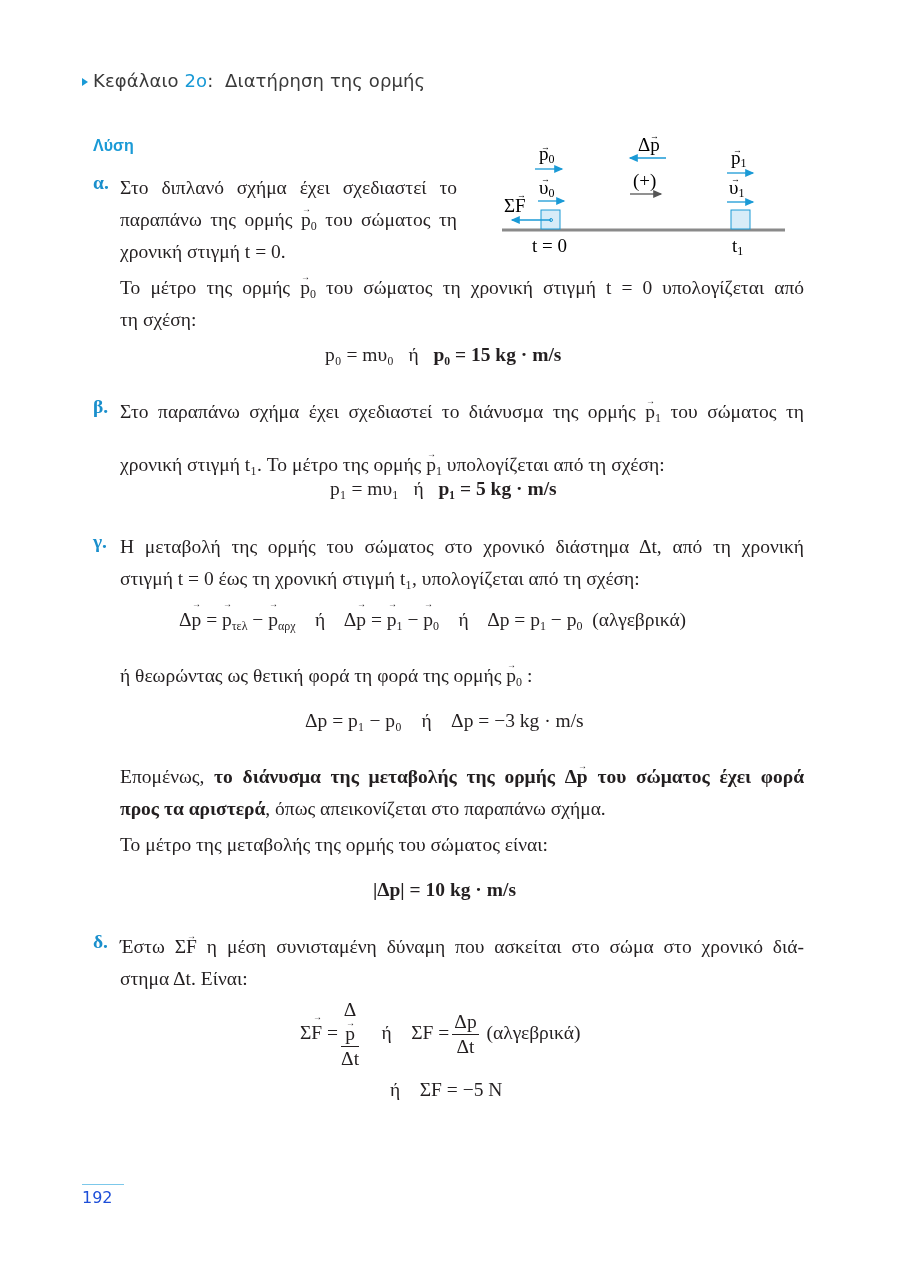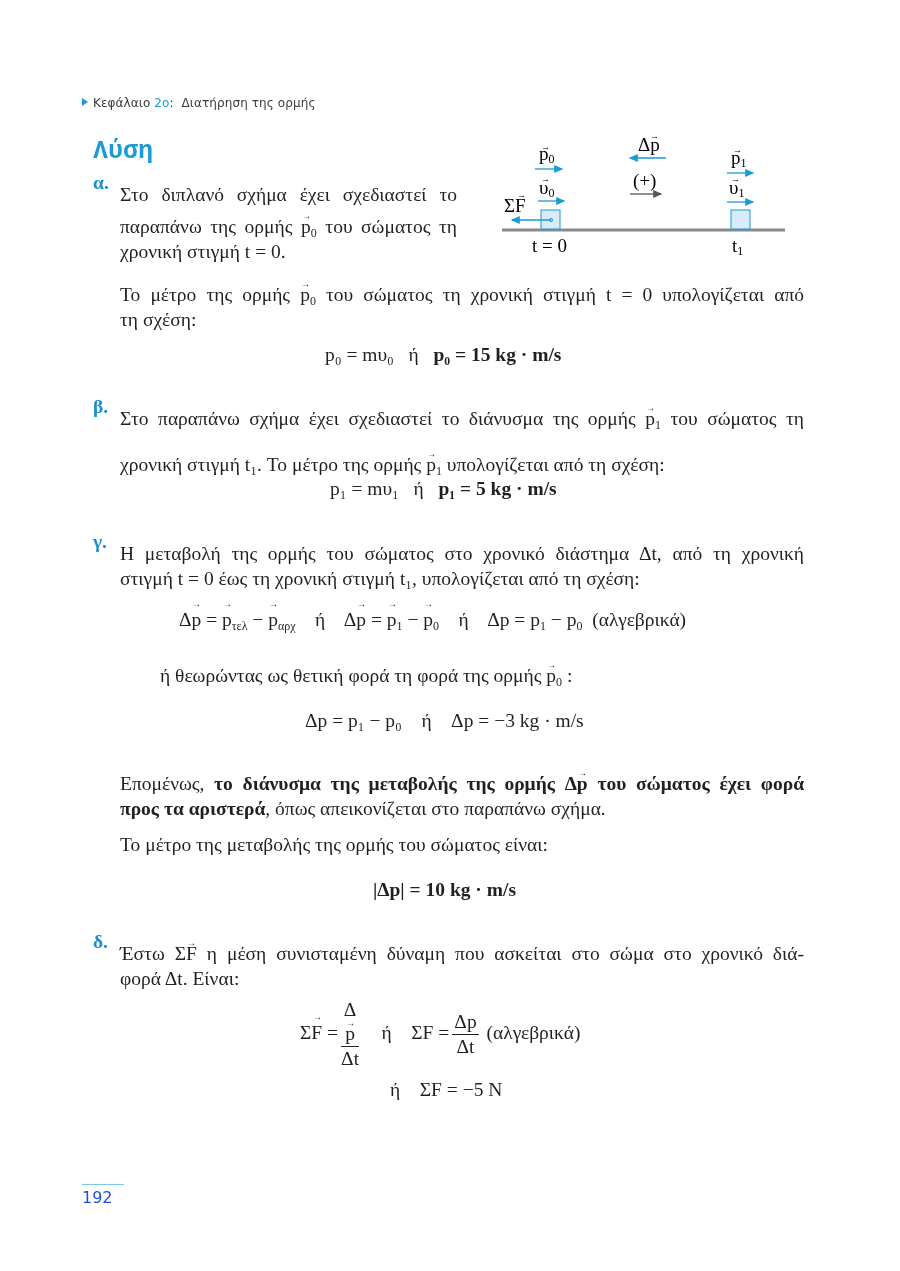--- a/index.html
+++ b/index.html
@@ -1,32 +1,32 @@
 <!DOCTYPE html>
 <html><head>
 <meta charset="utf-8">
 <style>
   html, body { margin:0; padding:0; background:#ffffff; }
   body { width:900px; height:1271px; position:relative; overflow:hidden;
          font-family:"Liberation Serif", serif; color:#231f20; }
   .header { position:absolute; left:82px; top:70px; font-family:"DejaVu Sans", sans-serif;
-            font-size:12px; color:#3a3a3a; letter-spacing:0.1px;margin-top:26px; }
+            font-size:18px; color:#3a3a3a; letter-spacing:0.1px; }
   .header .tri { display:inline-block; width:0; height:0; border-top:4px solid transparent;
                  border-bottom:4px solid transparent; border-left:6px solid #1a9ad6; margin-right:5px; vertical-align:1px; }
   .header .num { color:#1a9ad6; }
-  .solution-title { position:absolute; left:93px; top:137px; font-family:Liberation Mono, monospace;
-                    font-weight:bold; font-size:25px; color:#1a9ad6; }
+  .solution-title { position:absolute; left:93px; top:137px; font-family:Liberation Sans, sans-serif;
+                    font-weight:bold; font-size:16px; color:#1a9ad6; }
   .p { position:absolute; font-size:19.5px; line-height:32px; color:#231f20; }
   .lbl { position:absolute; font-weight:bold; color:#1a8fcc; font-size:19.5px; }
   .eq { position:absolute; font-size:19.5px; white-space:nowrap; }
   .b { font-weight:bold;text-align:center; }
   .vec { position:relative; display:inline-block; }
   .vec::before { content:"→"; position:absolute; left:50%; top:-11px; font-size:10px; transform:translateX(-45%) scaleX(0.9); }
   sub { font-size:12px; vertical-align:-4px; line-height:0; }
-  .just { text-align:justify; text-align-last:justify;margin-top:7px; }
+  .just { text-align:justify; text-align-last:justify; }
   .frac { display:inline-block; vertical-align:middle; text-align:center; margin:0 3px; }
   .frac span { display:block; line-height:24px; }
   .frac .num { border-bottom:1px solid #231f20; padding:0 2px; }
   .pagenum { position:absolute; left:82px; top:1188px; font-family:"DejaVu Sans", sans-serif; font-size:16px; color:#1d4ed8; }
   .pagenum-line { position:absolute; left:82px; top:1184px; width:42px; height:1px; background:#7cc8ea; }
   svg text { font-family:"Liberation Serif", serif; }
 </style>
 </head>
 <body>
 
@@ -89,30 +89,30 @@
 <div class="eq" style="left:330px;top:478px;"><span>p₁ = mυ₁</span>&nbsp;&nbsp;&nbsp;<span>ή</span>&nbsp;&nbsp;&nbsp;<span class="b">p₁ = 5 kg · m/s</span></div>
 
 <div class="lbl" style="left:93px;top:531px;">γ.</div>
 <div class="p just" style="left:120px;top:531px;width:684px;">Η μεταβολή της ορμής του σώματος στο χρονικό διάστημα Δt, από τη χρονική</div>
 <div class="p" style="left:120px;top:563px;">στιγμή t = 0 έως τη χρονική στιγμή t₁, υπολογίζεται από τη σχέση:</div>
 <div class="eq" style="left:179px;top:609px;">
   Δ<span class="vec">p</span> = <span class="vec">p</span><sub>τελ</sub> − <span class="vec">p</span><sub>αρχ</sub>&nbsp;&nbsp;&nbsp;&nbsp;<span>ή</span>&nbsp;&nbsp;&nbsp;
   Δ<span class="vec">p</span> = <span class="vec">p</span><sub>1</sub> − <span class="vec">p</span><sub>0</sub>&nbsp;&nbsp;&nbsp;&nbsp;<span>ή</span>&nbsp;&nbsp;&nbsp;
   Δp = p<sub>1</sub> − p<sub>0</sub>&nbsp; <span>(αλγεβρικά)</span>
 </div>
-<div class="p" style="left:120px;top:660px;margin-left:40px;"><span>ή θεωρώντας ως θετική φορά τη φορά της ορμής</span> <span class="vec">p</span><sub>0</sub> <span>:</span></div>
+<div class="p" style="left:120px;top:660px;"><span>ή θεωρώντας ως θετική φορά τη φορά της ορμής</span> <span class="vec">p</span><sub>0</sub> <span>:</span></div>
 <div class="eq" style="left:305px;top:710px;"><span>Δp = p₁ − p₀</span>&nbsp;&nbsp;&nbsp;&nbsp;<span>ή</span>&nbsp;&nbsp;&nbsp;&nbsp;<span>Δp = −3 kg · m/s</span></div>
 <div class="p just" style="left:120px;top:761px;width:684px;"><span>Επομένως,</span> <span class="b">το διάνυσμα της μεταβολής της ορμής</span> <span class="b">Δ<span class="vec">p</span></span> <span class="b">του σώματος έχει φορά</span></div>
 <div class="p" style="left:120px;top:793px;"><span class="b">προς τα αριστερά</span><span>, όπως απεικονίζεται στο παραπάνω σχήμα.</span></div>
 <div class="p" style="left:120px;top:829px;">Το μέτρο της μεταβολής της ορμής του σώματος είναι:</div>
 <div class="eq b" style="left:373px;top:879px;">|Δp| = 10 kg · m/s</div>
 
 <div class="lbl" style="left:93px;top:931px;">δ.</div>
 <div class="p just" style="left:120px;top:931px;width:684px;"><span>Έστω</span> Σ<span class="vec">F</span> <span>η μέση συνισταμένη δύναμη που ασκείται στο σώμα στο χρονικό διά-</span></div>
-<div class="p" style="left:120px;top:963px;">φορά Δt. Είναι:</div>
+<div class="p" style="left:120px;top:963px;">στημα Δt. Είναι:</div>
 <div class="eq" style="left:300px;top:998px;">
   Σ<span class="vec">F</span> =<span class="frac"><span class="num">Δ<span class="vec">p</span></span><span>Δt</span></span>&nbsp;&nbsp;&nbsp;&nbsp;<span>ή</span>&nbsp;&nbsp;&nbsp;
   ΣF =<span class="frac"><span class="num">Δp</span><span>Δt</span></span>&nbsp;<span>(αλγεβρικά)</span>
 </div>
 <div class="eq" style="left:390px;top:1079px;"><span>ή</span>&nbsp;&nbsp;&nbsp;&nbsp;<span>ΣF = −5 N</span></div>
 
 <div class="pagenum-line"></div>
 <div class="pagenum">192</div>
 
 </body></html>

